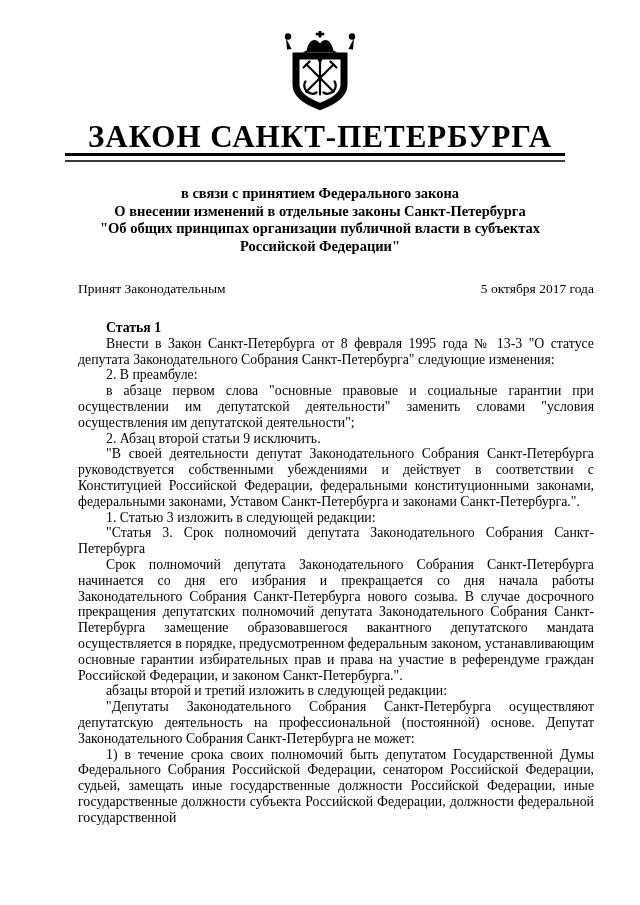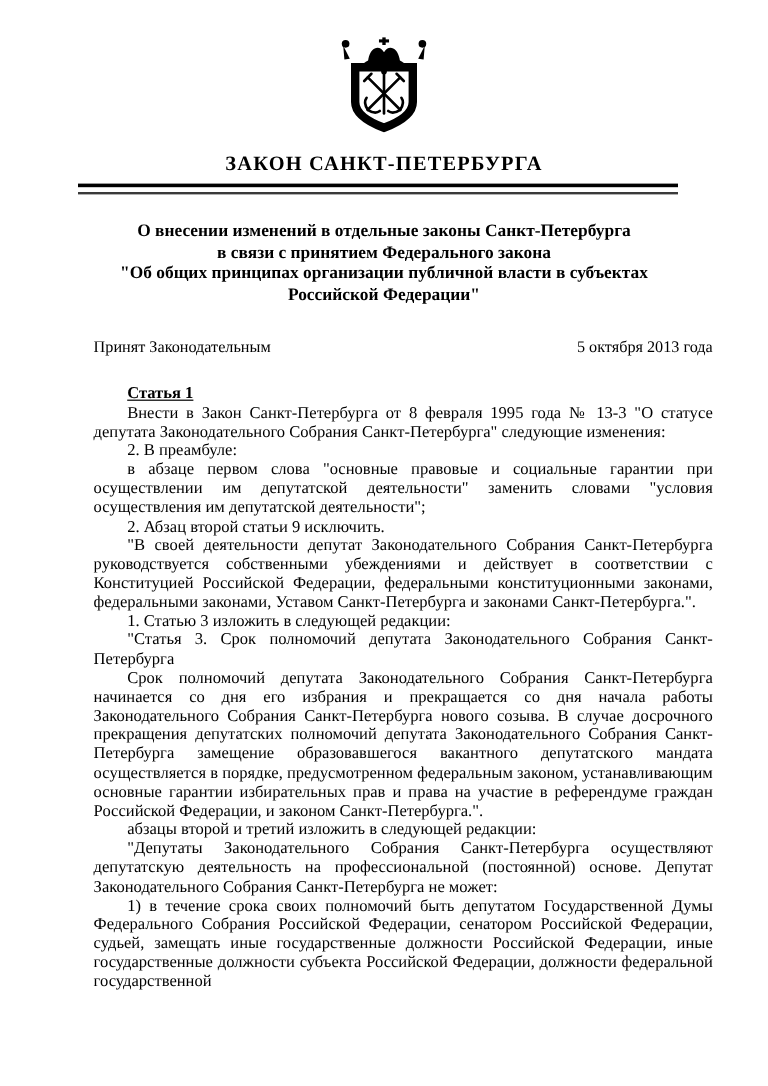--- a/index.html
+++ b/index.html
@@ -18,21 +18,21 @@
   }
   .emblem-wrap {
     padding-top: 31px;
     text-align: center;
     line-height: 0;
   }
   .doc-title {
     margin-top: 6px;
     text-align: center;
     font-weight: bold;
-    font-size: 17px;
+    font-size: 31px;
     letter-spacing: 1px;
     line-height: 28px;
   }
   .rules {
     width: 500px;
     margin-left: 65px;
     margin-top: 2px;
   }
   .rule-thick { height: 3px; background: #000000; }
   .rule-thin  { height: 2px; background: #3a3a3a; margin-top: 4px; }
@@ -58,21 +58,21 @@
     width: 516px;
     margin: 23px 0 0 78px;
     font-size: 13.8px;
     line-height: 15.8px;
     text-align: justify;
   }
   .doc-body p {
     margin: 0;
     text-indent: 28px;
   }
-  .bold { font-weight: bold; text-decoration: underline; }
+  .bold { font-weight: bold; }
 </style>
 </head>
 <body>
 
 <div class="page">
 
   <div class="emblem-wrap">
     <svg width="90" height="86" viewBox="0 0 90 86" aria-hidden="true">
       <g fill="#000000">
 
@@ -111,31 +111,31 @@
   </div>
 
   <div class="doc-title">ЗАКОН САНКТ-ПЕТЕРБУРГА</div>
 
   <div class="rules">
     <div class="rule-thick"></div>
     <div class="rule-thin"></div>
   </div>
 
   <div class="doc-subtitle">
+    <div>в связи с принятием Федерального закона</div>
     <div>О внесении изменений в отдельные законы Санкт-Петербурга</div>
-    <div>в связи с принятием Федерального закона</div>
     <div>"Об общих принципах организации публичной власти в субъектах</div>
     <div>Российской Федерации"</div>
   </div>
 
   <div class="adoption-row">
     <div class="adoption-left">
       <div>Принят Законодательным</div>
     </div>
-    <div class="adoption-date">5 октября 2013 года</div>
+    <div class="adoption-date">5 октября 2017 года</div>
   </div>
 
   <div class="doc-body">
     <p class="bold">Статья 1</p>
     <p>Внести в Закон Санкт-Петербурга от 8 февраля 1995 года № 13-3 "О статусе депутата Законодательного Собрания Санкт-Петербурга" следующие изменения:</p>
     <p>2. В преамбуле:</p>
     <p>в абзаце первом слова "основные правовые и социальные гарантии при осуществлении им депутатской деятельности" заменить словами "условия осуществления им депутатской деятельности";</p>
     <p>2. Абзац второй статьи 9 исключить.</p>
     <p>"В своей деятельности депутат Законодательного Собрания Санкт-Петербурга руководствуется собственными убеждениями и действует в соответствии с Конституцией Российской Федерации, федеральными конституционными законами, федеральными законами, Уставом Санкт-Петербурга и законами Санкт-Петербурга.".</p>
     <p>1. Статью 3 изложить в следующей редакции:</p>

